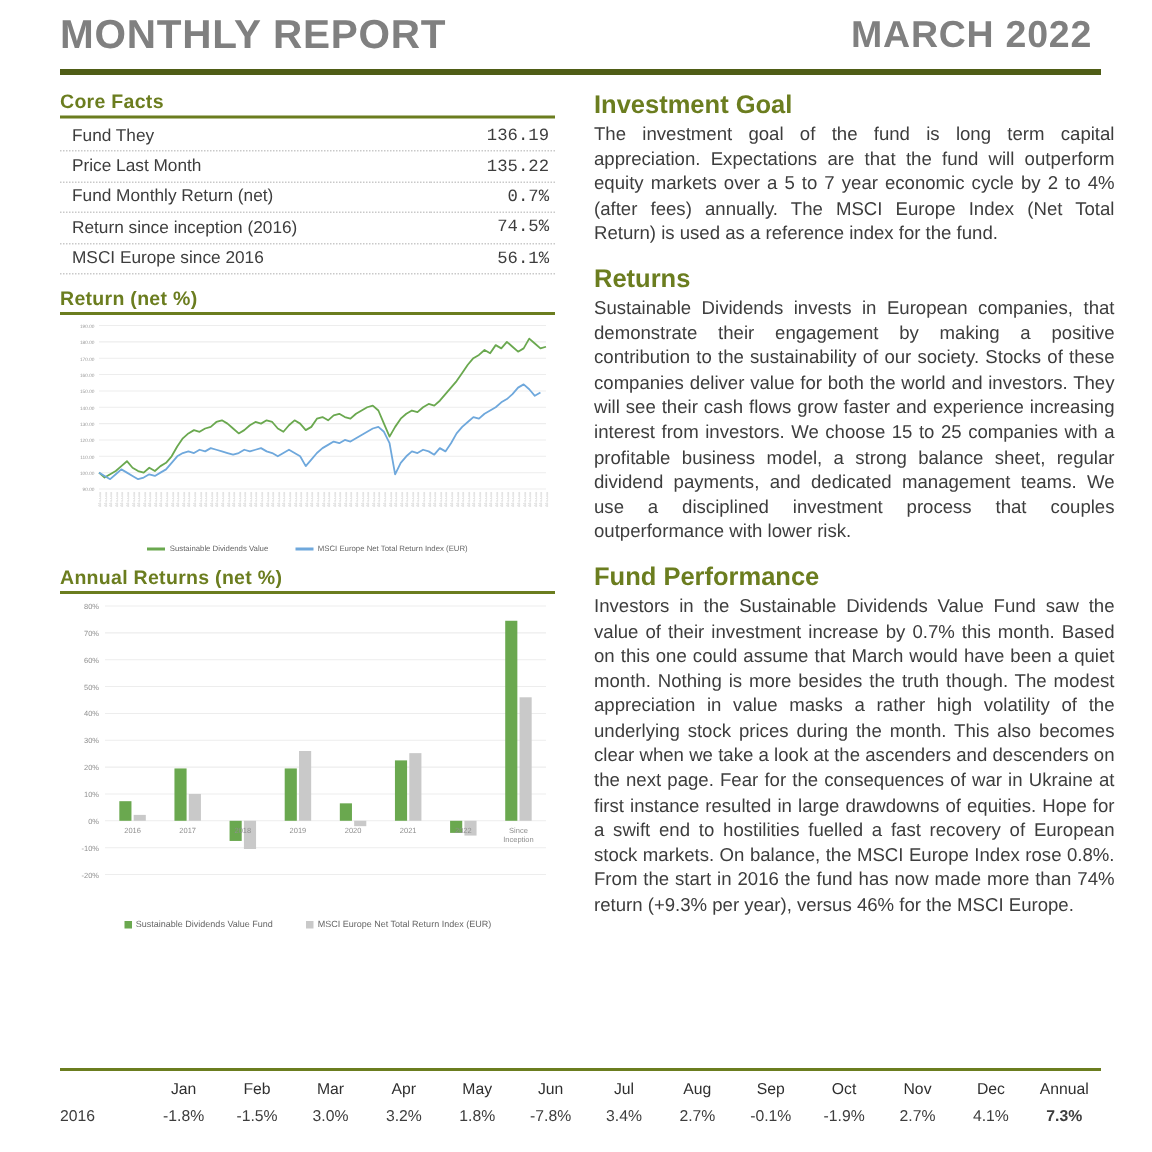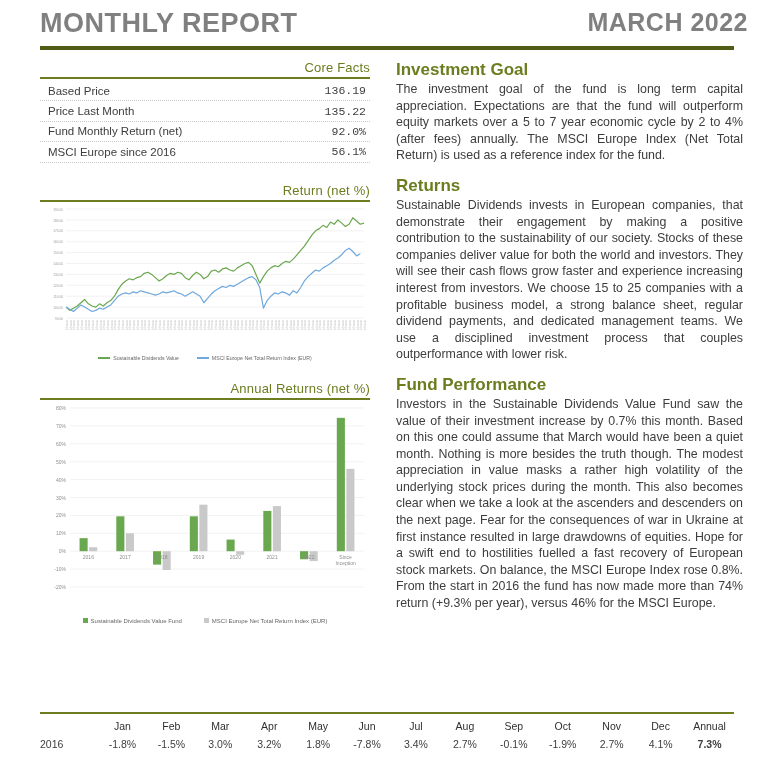--- a/index.html
+++ b/index.html
@@ -11,23 +11,23 @@
     width: 768px;
     height: 768px;
     overflow: hidden;
     font-family: "Liberation Sans", sans-serif;
     color: #404040;
     position: relative;
   }
 
   
   .page-header {
-    padding: 8px 20px 0 40px;
+    padding: 8px 40px 0 40px;
     display: flex;
-    align-items: flex-start;
+    align-items: center;
     justify-content: space-between;
   }
   .doc-title {
     font-size: 27px;
     font-weight: bold;
     letter-spacing: 0.5px;
     color: #808080;
   }
   .doc-period {
     font-size: 25px;
@@ -47,24 +47,23 @@
     padding: 10px 34px 0 40px;
     gap: 26px;
     align-items: flex-start;
   }
   .col-left { width: 330px; flex: 0 0 330px; }
   .col-right { width: 347px; flex: 0 0 347px; }
 
   .section-title {
     color: #6b7d1f;
     font-size: 13px;
-    font-weight: normal;
+    font-weight: bold;
     margin: 0 0 2px 0;
     letter-spacing: 0.2px;
-    text-align: right;
   }
   .section-rule {
     height: 2px;
     background: #6b7d1f;
     margin-bottom: 2px;
   }
 
   
   table.facts {
     width: 100%;
@@ -76,21 +75,21 @@
     border-bottom: 1px dotted #c9c9c9;
     color: #3d3d3d;
   }
   table.facts td.val {
     text-align: right;
     padding-right: 4px;
     font-family: Liberation Mono, monospace;
   }
 
   
-  .chart-block { margin-top: 20px; }
+  .chart-block { margin-top: 8px; }
   .chart-area {
     position: relative;
     width: 100%;
     background: #ffffff;
   }
   .line-chart-wrap { height: 150px; position: relative; }
   .bar-chart-wrap  { height: 215px; position: relative; }
 
   .chart-svg { display: block; width: 100%; height: 100%; }
 
@@ -162,30 +161,34 @@
 <div class="columns">
 
   <div class="col-left">
 
     <div>
       <div class="section-title">Core Facts</div>
       <div class="section-rule"></div>
       <table class="facts">
         <tbody>
           <tr>
-            <td>Based Price</td>
+            <td>Fund They</td>
             <td class="val">136.19</td>
           </tr>
           <tr>
             <td>Price Last Month</td>
             <td class="val">135.22</td>
           </tr>
           <tr>
             <td>Fund Monthly Return (net)</td>
-            <td class="val">92.0%</td>
+            <td class="val">0.7%</td>
+          </tr>
+          <tr>
+            <td>Return since inception (2016)</td>
+            <td class="val">74.5%</td>
           </tr>
           <tr>
             <td>MSCI Europe since 2016</td>
             <td class="val">56.1%</td>
           </tr>
         </tbody>
       </table>
     </div>
 
     <div class="chart-block">

